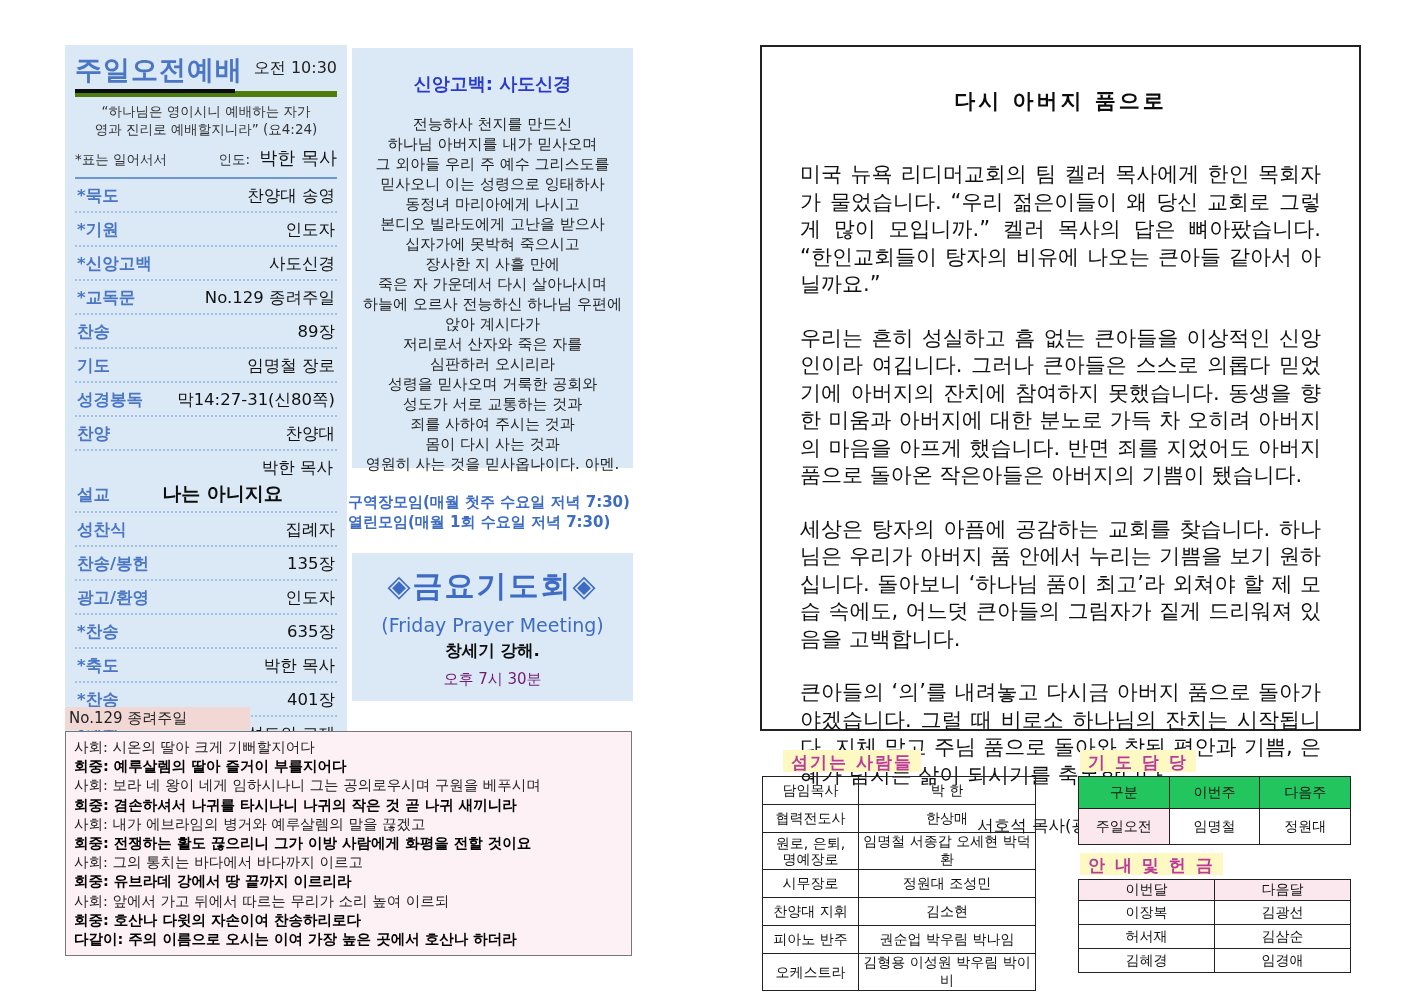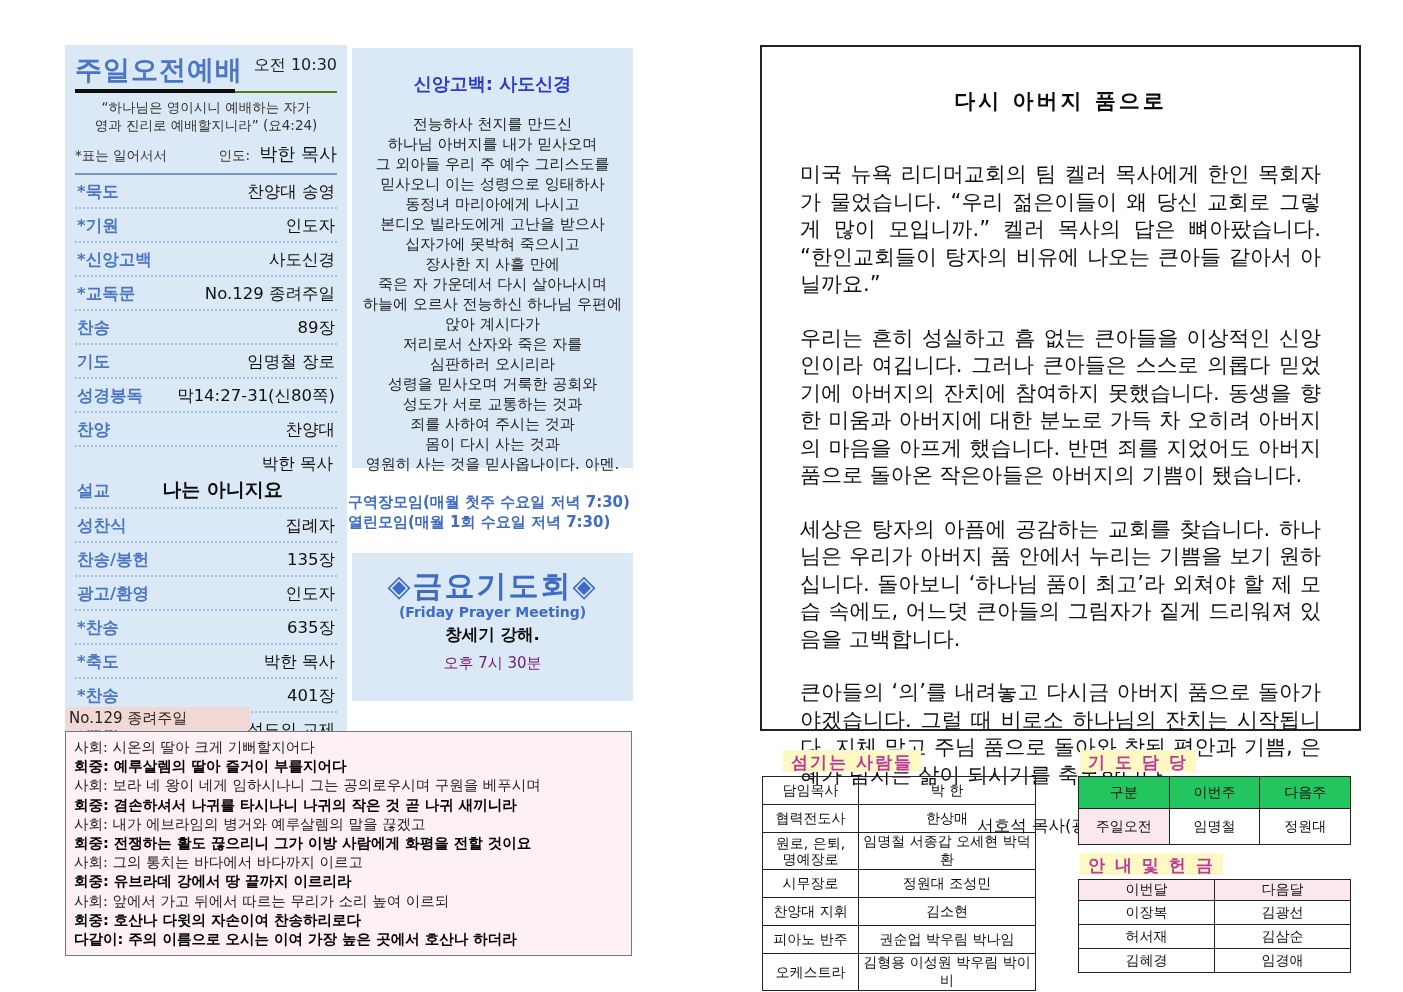--- a/index.html
+++ b/index.html
@@ -5,22 +5,22 @@
   html,body{margin:0;padding:0;}
   body{
     width:1403px;height:992px;position:relative;background:#ffffff;
     font-family:"DejaVu Sans",sans-serif;color:#111;
   }
   
   .worship-panel{
     position:absolute;left:65px;top:45px;width:282px;min-height:660px;
     background:#dbe9f6;box-sizing:border-box;padding:10px 10px 6px 10px;
   }
-  .worship-header{position:relative;display:flex;align-items:flex-start;justify-content:space-between;
-    padding-bottom:6px;border-bottom:2px solid #4d7c0f;}
+  .worship-header{position:relative;display:flex;align-items:center;justify-content:space-between;
+    padding-bottom:6px;border-bottom:6px solid #4d7c0f;}
   .worship-title{font-size:27px;font-weight:bold;color:#4a76c4;letter-spacing:1px;line-height:1.1;}
   .worship-time{font-size:16px;color:#222;padding-bottom:3px;white-space:nowrap;}
   .worship-header .black-bar{position:absolute;left:0;bottom:-2px;width:160px;height:4px;background:#0d0d0d;}
   .worship-quote{margin-top:5px;text-align:center;font-size:13.5px;color:#333;line-height:1.35;}
   .stand-row{display:flex;justify-content:space-between;align-items:baseline;margin-top:8px;
     padding-bottom:7px;border-bottom:2px solid #6d98cf;}
   .stand-note{font-size:13.5px;color:#333;}
   .leader-label{font-size:13.5px;color:#333;}
   .leader-name{font-size:18px;color:#111;margin-left:4px;}
   .svc-row{display:flex;justify-content:space-between;align-items:baseline;
@@ -38,21 +38,21 @@
     position:absolute;left:352px;top:48px;width:281px;height:420px;background:#dbe9f6;
     box-sizing:border-box;padding:12px 4px;text-align:center;
   }
   .creed-title{font-size:18px;font-weight:bold;color:#2a3bc8;margin:12px 0 18px 0;}
   .creed-line{font-size:15px;color:#222;line-height:20px;white-space:nowrap;}
   .meetings-note{position:absolute;left:348px;top:492px;width:290px;
     font-size:15px;font-weight:bold;color:#3e6cc4;line-height:1.35;}
   .friday-box{position:absolute;left:352px;top:553px;width:281px;height:148px;background:#dbe9f6;
     box-sizing:border-box;text-align:center;padding-top:16px;}
   .friday-title{font-size:30px;font-weight:bold;color:#3e6cc4;letter-spacing:2px;line-height:1.1;}
-  .friday-subtitle{font-size:14px;font-weight:bold;color:#3e6cc4;margin-top:2px;}
+  .friday-subtitle{font-size:19px;font-weight:normal;color:#3e6cc4;margin-top:12px;}
   .friday-topic{font-size:16.5px;font-weight:bold;color:#0d0d0d;margin-top:4px;}
   .friday-time{font-size:15px;color:#701a75;margin-top:8px;}
   
   .reading-tag{position:absolute;left:65px;top:707px;width:185px;height:23px;background:#f2d8d4;
     box-sizing:border-box;font-size:15px;color:#222;line-height:23px;padding-left:4px;}
   .reading-box{position:absolute;left:65px;top:731px;width:567px;height:225px;background:#fdf1f5;
     border:1px solid #777;box-sizing:border-box;padding:6px 8px;}
   .reading-line{font-size:14.5px;color:#222;line-height:19.2px;white-space:nowrap;}
   .reading-line.bold{font-weight:bold;color:#000000;}
   

